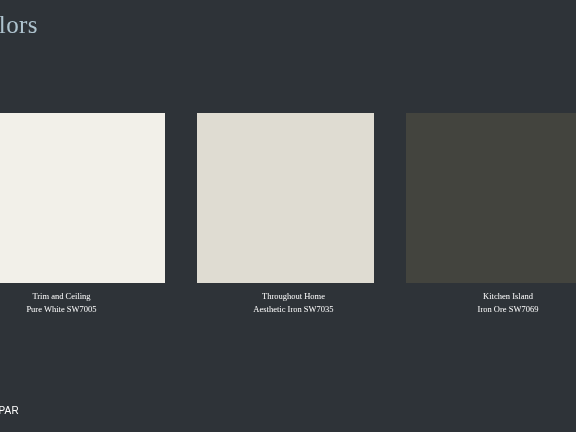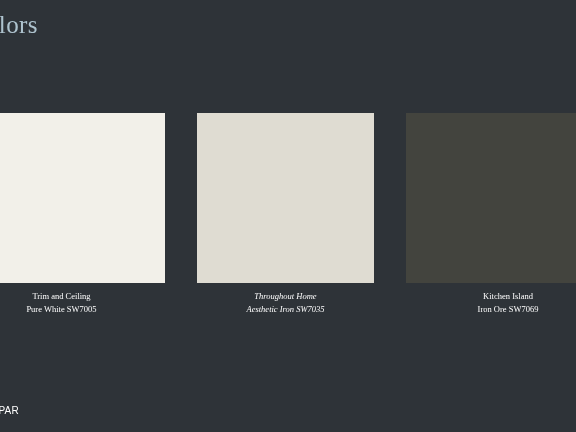--- a/index.html
+++ b/index.html
@@ -71,21 +71,21 @@
   }
 
   
   .cell-1 { left: 0; width: 165px; }
   .cell-1 .swatch-chip { left: -42px; width: 207px; }
   .cell-1 .swatch-caption { left: -42px; width: 207px; }
 
   
   .cell-2 { left: 197px; width: 177px; }
   .cell-2 .swatch-chip { left: 0; width: 177px; }
-  .cell-2 .swatch-caption { left: 0; width: 177px; font-style: italic; }
+  .cell-2 .swatch-caption { left: 8px; width: 177px; }
 
   
   .cell-3 { left: 406px; width: 170px; }
   .cell-3 .swatch-chip { left: 0; width: 208px; }
   .cell-3 .swatch-caption { left: -2px; width: 208px; }
 
   
   .footer-mark {
     position: absolute;
     left: -9px;

